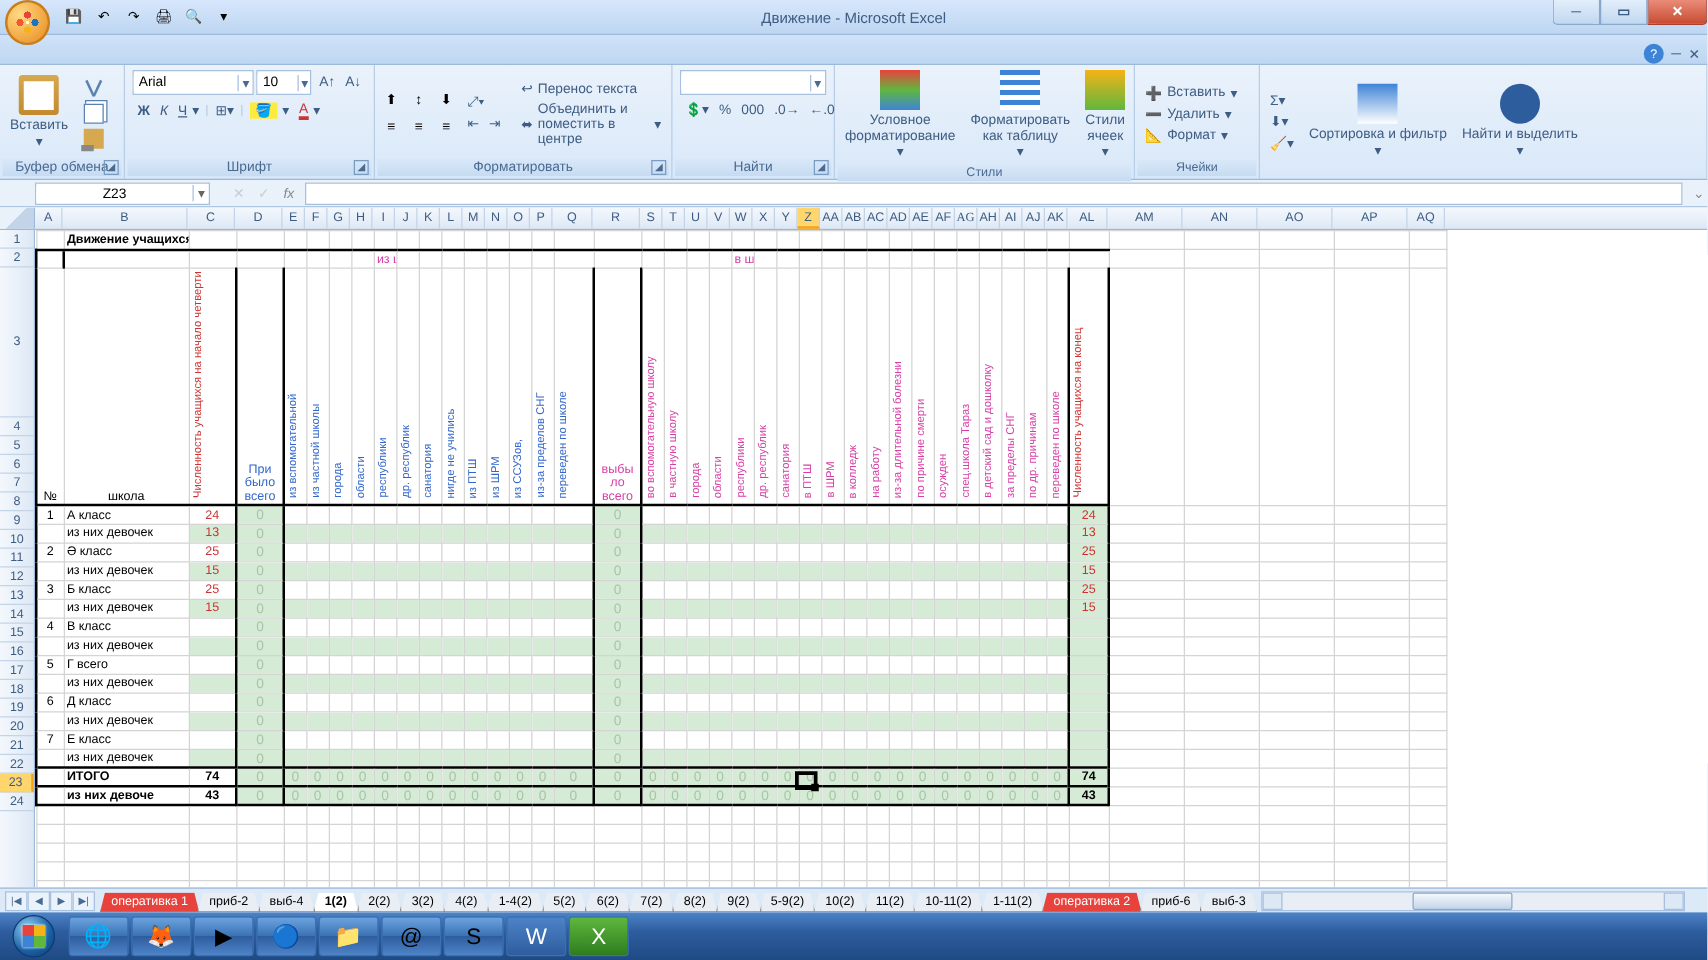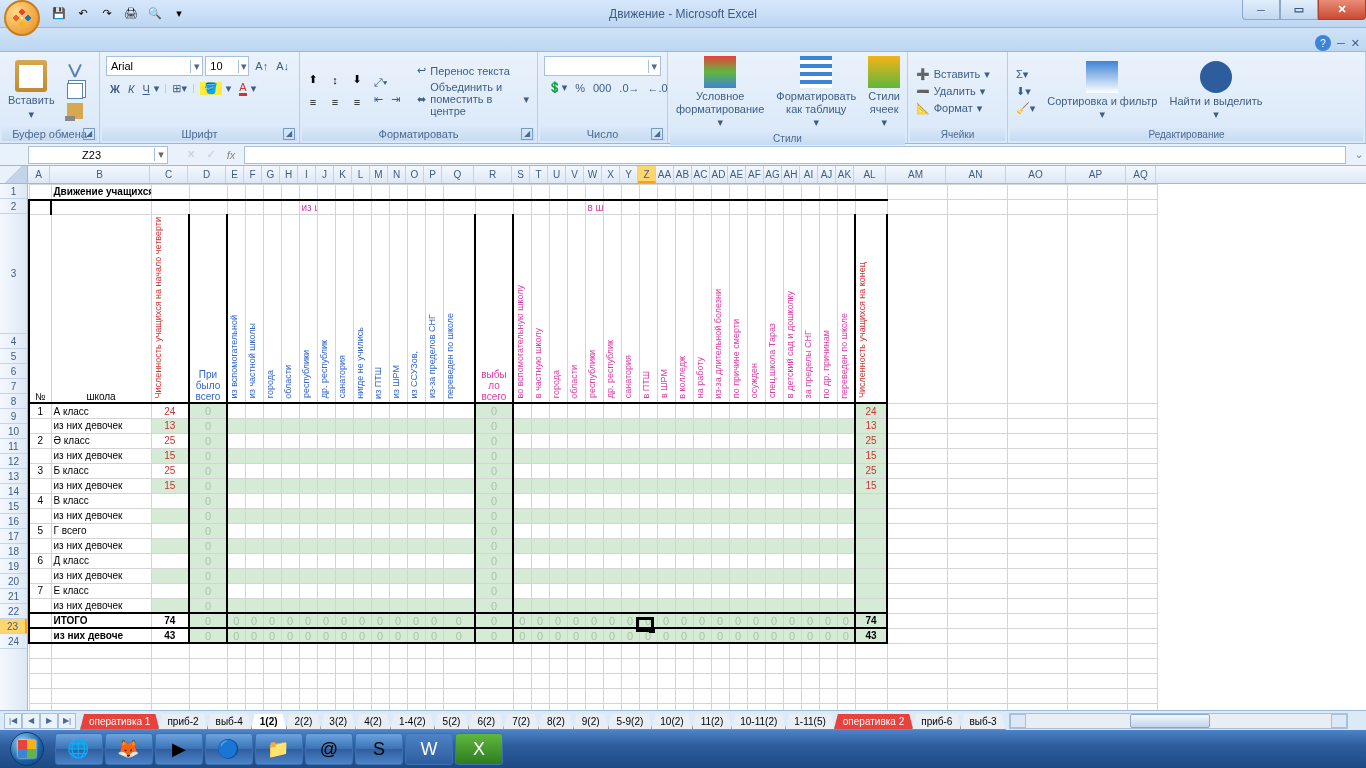--- a/index.html
+++ b/index.html
@@ -250,21 +250,21 @@
           <span class="dd">▾</span>
         </div>
       <div style="display:flex;margin-top:4px">
         <div class="rbtn-sm">💲▾</div>
         <div class="rbtn-sm">%</div>
         <div class="rbtn-sm">000</div>
         <div class="rbtn-sm">.0→</div>
         <div class="rbtn-sm">←.0</div>
       </div>
     </div>
-    <div class="rgroup-label"><span>Число</span><span class="dialog">◢</span></div>
+    <div class="rgroup-label"><span>Найти</span><span class="dialog">◢</span></div>
   </div>
 
   <div class="rgroup" style="width:240px">
     <div class="rgroup-body">
       <div class="rbtn-big"><span class="ico" style="background:linear-gradient(#e8423c,#5fb73e,#3e84d6)"></span><span>Условное форматирование</span>▾</div>
       <div class="rbtn-big"><span class="ico" style="background:repeating-linear-gradient(#3e84d6 0 4px,#fff 4px 8px)"></span><span>Форматировать как таблицу</span>▾</div>
       <div class="rbtn-big"><span class="ico" style="background:linear-gradient(#f4b317,#5fb73e)"></span><span>Стили ячеек</span>▾</div>
     </div>
     <div class="rgroup-label">Стили</div>
   </div>
@@ -283,21 +283,20 @@
   <div class="rgroup" style="flex:1">
     <div class="rgroup-body">
       <div class="rbtn-row">
         <div class="rbtn-sm">Σ▾</div>
         <div class="rbtn-sm">⬇▾</div>
         <div class="rbtn-sm">🧹▾</div>
       </div>
       <div class="rbtn-big"><span class="ico" style="background:linear-gradient(#3e84d6,#fff)"></span><span>Сортировка и фильтр</span>▾</div>
       <div class="rbtn-big"><span class="ico" style="background:#2e5d9e;border-radius:50%"></span><span>Найти и выделить</span>▾</div>
     </div>
-    <div class="rgroup-label">Редактирование</div>
   </div>
 </div>
 
 <div class="fbar">
   <div class="namebox">
     <input value="Z23" style="">
     <span class="dd">▾</span>
   </div>
   <div class="fx-btns">
     <div style="color:#ccc">✕</div>
@@ -338,21 +337,21 @@
       <div class="ch" style="width: 18px;">W</div>
       <div class="ch" style="width: 18px;">X</div>
       <div class="ch" style="width: 18px;">Y</div>
       <div class="ch sel" style="width: 18px;">Z</div>
       <div class="ch" style="width: 18px;">AA</div>
       <div class="ch" style="width: 18px;">AB</div>
       <div class="ch" style="width: 18px;">AC</div>
       <div class="ch" style="width: 18px;">AD</div>
       <div class="ch" style="width: 18px;">AE</div>
       <div class="ch" style="width: 18px;">AF</div>
-      <div class="ch" style="width: 18px;">AG</div>
+      <div class="ch" style="width: 18px; font-family: Liberation Serif, serif;">AG</div>
       <div class="ch" style="width: 18px;">AH</div>
       <div class="ch" style="width: 18px;">AI</div>
       <div class="ch" style="width: 18px;">AJ</div>
       <div class="ch" style="width: 18px;">AK</div>
       <div class="ch" style="width: 32px;">AL</div>
       <div class="ch" style="width: 60px;">AM</div>
       <div class="ch" style="width: 60px;">AN</div>
       <div class="ch" style="width: 60px;">AO</div>
       <div class="ch" style="width: 60px;">AP</div>
       <div class="ch" style="width: 30px;">AQ</div>
@@ -1490,21 +1489,21 @@
       <div class="stab ">1-4(2)</div>
       <div class="stab ">5(2)</div>
       <div class="stab ">6(2)</div>
       <div class="stab ">7(2)</div>
       <div class="stab ">8(2)</div>
       <div class="stab ">9(2)</div>
       <div class="stab ">5-9(2)</div>
       <div class="stab ">10(2)</div>
       <div class="stab ">11(2)</div>
       <div class="stab ">10-11(2)</div>
-      <div class="stab ">1-11(5)</div>
+      <div class="stab ">1-11(2)</div>
       <div class="stab red-tab">оперативка 2</div>
       <div class="stab ">приб-6</div>
       <div class="stab ">выб-3</div>
     </div>
   <div class="hscroll">
     <div class="arr l"></div>
     <div class="thumb"></div>
     <div class="arr r"></div>
   </div>
 </div>

